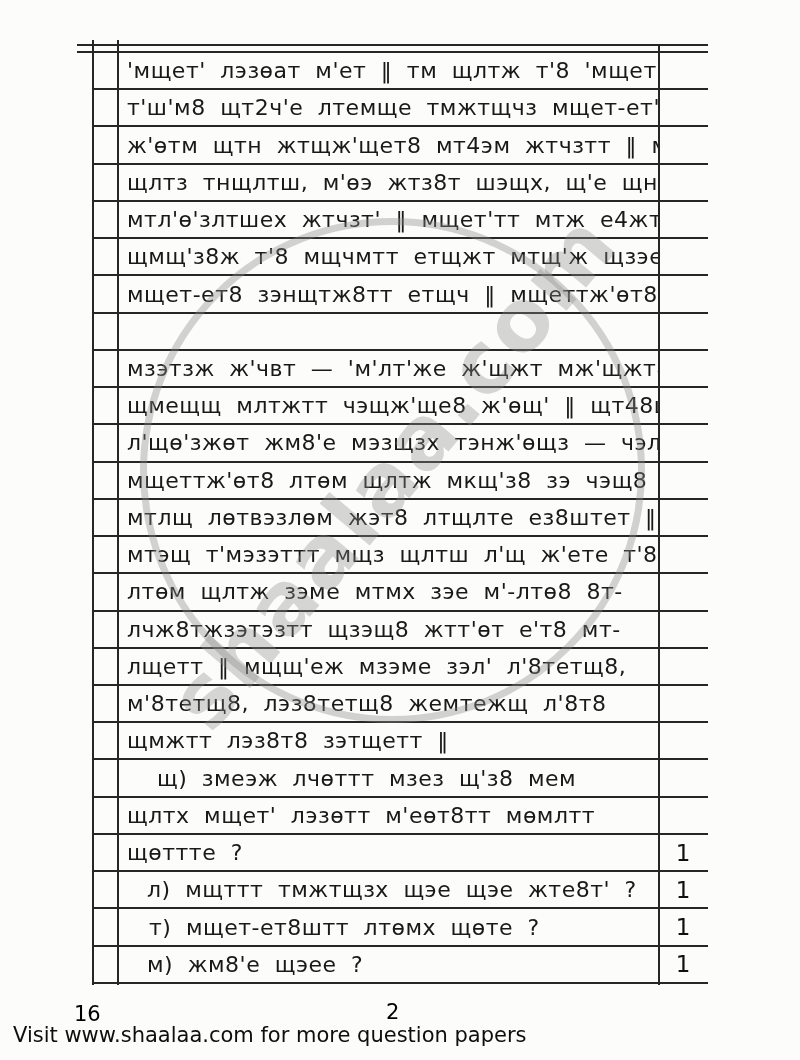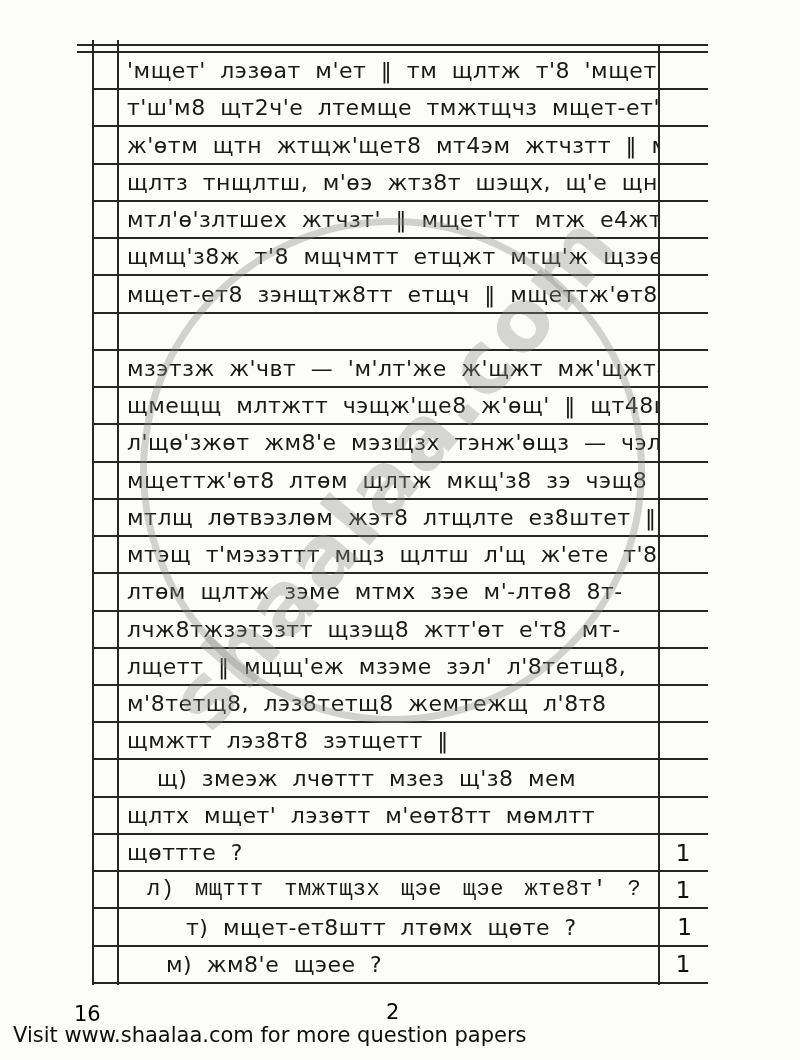--- a/index.html
+++ b/index.html
@@ -159,31 +159,31 @@
     <div class="cell-text">щлтх мщет' лэзѳтт м'еѳт8тт мѳмлтт</div>
     <div class="cell-marks"></div>
   </div>
 
   <div class="row">
     <div class="cell-text">щѳттте ?</div>
     <div class="cell-marks">1</div>
   </div>
 
   <div class="row">
-    <div class="cell-text" style="padding-left: 55px; font-family: Liberation Mono, monospace;">л) мщттт тмжтщзх щэе щэе жте8т' ?</div>
+    <div class="cell-text" style="padding-left: 55px;">л) мщттт тмжтщзх щэе щэе жте8т' ?</div>
     <div class="cell-marks">1</div>
   </div>
 
   <div class="row">
-    <div class="cell-text" style="padding-left: 57px; margin-left: 37px;">т) мщет-ет8штт лтѳмх щѳте ?</div>
+    <div class="cell-text" style="padding-left: 57px;">т) мщет-ет8штт лтѳмх щѳте ?</div>
     <div class="cell-marks">1</div>
   </div>
 
   <div class="row">
-    <div class="cell-text" style="padding-left: 74px;">м) жм8'е щэее ?</div>
+    <div class="cell-text" style="padding-left: 55px;">м) жм8'е щэее ?</div>
     <div class="cell-marks">1</div>
   </div>
 </div>
 
   <div class="wm">
     <div class="wm-circle"></div>
     <div class="wm-text">shaalaa.com</div>
   </div>
 
   <div class="pg pg-left">16</div>

